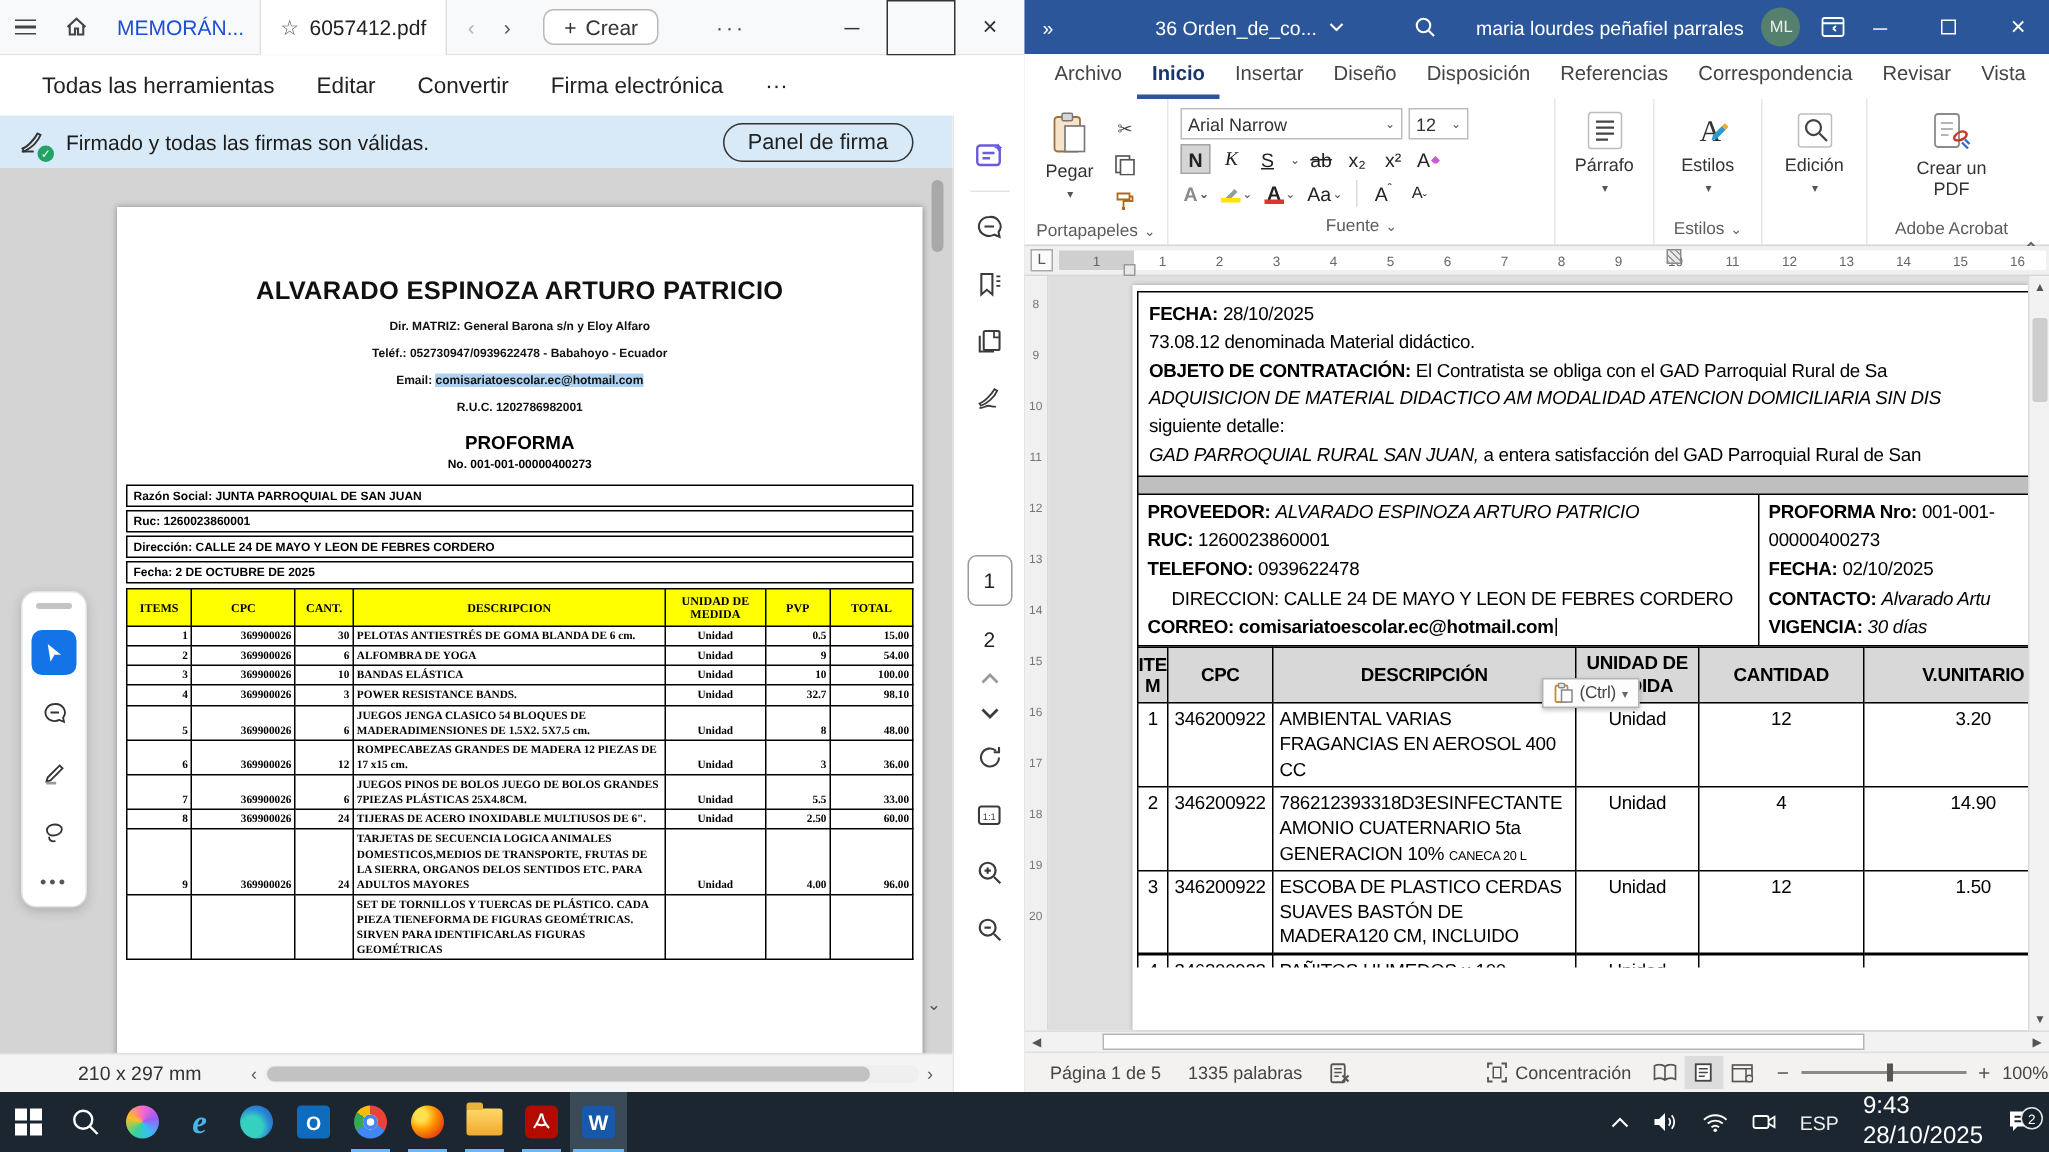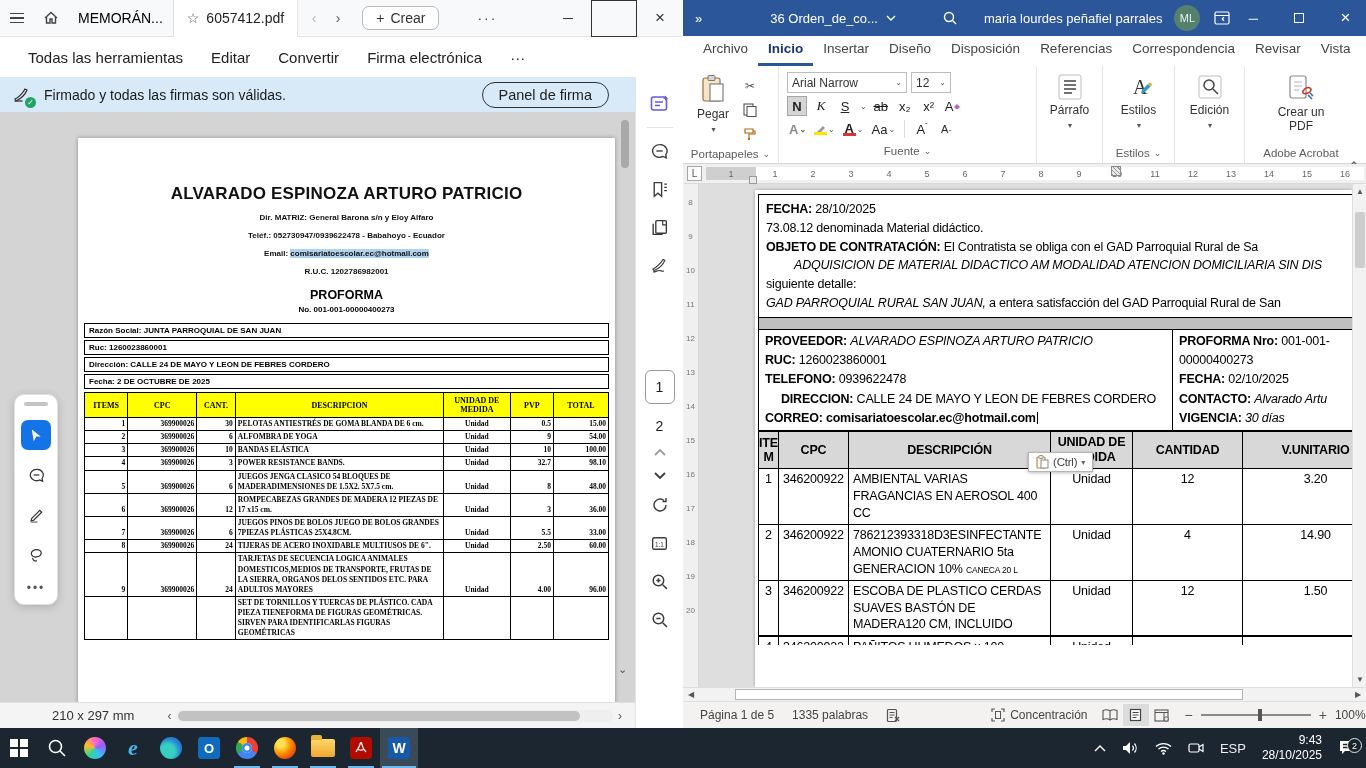--- a/index.html
+++ b/index.html
@@ -6,21 +6,21 @@
   html,body{width:1366px;height:768px;overflow:hidden}
   body{font-family:"Liberation Sans",sans-serif;background:#000;-webkit-font-smoothing:antialiased}
   #root{position:relative;width:1366px;height:768px;overflow:hidden;background:#1b2631}
 
   
   .acr{position:absolute;left:0;top:0;width:683px;height:728px;background:#fff;display:flex;flex-direction:column}
   .acr-tb{height:37px;background:#f8f9fa;border-bottom:1px solid #e4e4e4;display:flex;align-items:center;flex:none;font-size:14px;color:#333}
   .tb-btn{width:34px;height:37px;display:flex;align-items:center;justify-content:center;color:#444;cursor:pointer}
   .hamb{display:flex;flex-direction:column;gap:3px}
   .hamb i{display:block;width:14px;height:1.6px;background:#444}
-  .tab-ina{padding:0 10px;color:#000000;white-space:nowrap;max-width:110px;overflow:hidden}
+  .tab-ina{padding:0 10px;color:#1d4ed8;white-space:nowrap;max-width:110px;overflow:hidden}
   .tab-act{height:37px;display:flex;align-items:center;gap:7px;background:#fff;border-left:1px solid #e0e0e0;border-right:1px solid #e0e0e0;padding:0 13px;font-size:14px;color:#222;white-space:nowrap}
   .navs{display:flex;align-items:center;margin-left:4px}
   .navs span{width:24px;text-align:center;font-size:14px}
   .crear{display:flex;align-items:center;gap:6px;border:1px solid #b9b9b9;border-radius:7px;padding:3px 13px;margin-left:12px;font-size:14px;color:#333;background:#fff}
   .dots3{letter-spacing:2px;color:#444;margin-left:38px;font-size:14px}
   .winc{margin-left:auto;display:flex}
   .winc span{width:46px;height:37px;display:flex;align-items:center;justify-content:center;color:#333;font-size:14px}
   .sqr{width:11px;height:11px;border:1.2px solid #333;display:inline-block}
   .acr-menu{height:40px;display:flex;align-items:center;gap:0;padding-left:14px;flex:none;font-size:15px;color:#222;background:#fff}
   .acr-menu span{padding:0 14px;cursor:pointer}
@@ -85,21 +85,21 @@
   .rgrp{display:flex;flex-direction:column;border-right:1px solid #e6e6e6;padding:4px 4px 0}
   .rgrp-body{flex:1;display:flex;align-items:flex-start}
   .rgrp-lbl{height:20px;display:flex;align-items:center;justify-content:center;gap:4px;color:#5c5c5c;font-size:11.5px}
   .bigbtn{display:flex;flex-direction:column;align-items:center;width:52px;padding-top:4px;cursor:pointer;color:#333}
   .bigbtn .cap{margin-top:3px;text-align:center;line-height:1.2}
   .minicol{display:flex;flex-direction:column;gap:4px;padding-top:6px}
   .minibtn{width:22px;height:20px;display:flex;align-items:center;justify-content:center;color:#444;cursor:pointer}
   .f-rows{display:flex;flex-direction:column;gap:3px;padding:2px 4px}
   .f-row{display:flex;align-items:center;gap:4px}
   .combo{display:flex;align-items:center;justify-content:space-between;border:1px solid #bdbdbd;background:#fff;height:21px;padding:0 4px;font-size:12px}
-  .fname{width:120px}
+  .fname{width:148px}
   .fsize{width:40px}
   .fbtn{min-width:20px;height:20px;display:flex;align-items:center;justify-content:center;font-size:13px;color:#222;cursor:pointer;padding:0 2px}
   .fbtn.on{background:#d5d5d5;border:1px solid #a6a6a6}
   .caret-d{font-size:8px;color:#555;margin-left:1px}
   .ubar{display:inline-block;width:13px;height:3px;margin-top:-2px}
   .vdiv{width:1px;height:18px;background:#dcdcdc;margin:0 3px}
   .rib-collapse{position:absolute;right:6px;top:160px;color:#666;font-size:11px}
   .w-ruler{height:20px;flex:none;background:#f0f0f0;display:flex;align-items:stretch;position:relative;border-bottom:1px solid #d9d9d9}
   .tabsel{width:15px;height:15px;margin:2px 2px 0 4px;border:1px solid #a8a8a8;background:#fbfbfb;font-size:10px;color:#555;display:flex;align-items:center;justify-content:center}
   .ruler-bar{flex:1;display:flex;margin:3px 2px 3px 2px;font-size:9px;color:#666}
@@ -140,21 +140,21 @@
   .zknob{position:absolute;left:52%;top:-5px;width:4px;height:12px;background:#555}
 
   
   .taskbar{position:absolute;left:0;top:728px;width:1366px;height:40px;background:#1b2631;display:flex;align-items:center;color:#fff}
   .tk{width:38px;height:40px;display:flex;align-items:center;justify-content:center;position:relative;flex:none;cursor:pointer}
   .tk.open::after{content:"";position:absolute;left:6px;right:6px;bottom:0;height:2px;background:#6cb8f0}
   .tk.active{background:#3a4a57}
   .tk.active::after{left:2px;right:2px}
   .tray{margin-left:auto;display:flex;align-items:center;height:40px}
   .tray .ti{padding:0 8px;font-size:13px;color:#eee;display:flex;align-items:center;justify-content:center}
-  .clock{font-size:12px;text-align:right;line-height:1.25;padding:0 8px}
+  .clock{font-size:16px;text-align:left;line-height:1.25;padding:0 8px}
   .notif{position:relative;padding:0 14px 0 6px}
   .nbadge{position:absolute;right:4px;bottom:4px;width:15px;height:15px;border-radius:50%;background:#18222b;border:1px solid #dfe6ec;color:#fff;font-size:9px;display:flex;align-items:center;justify-content:center}
   
   .win-logo{display:grid;grid-template-columns:8px 8px;grid-template-rows:8px 8px;gap:1.5px}
   .win-logo i{background:#fff}
   .ie-ic{font-family:"Liberation Serif",serif;font-style:italic;font-size:22px;color:#49b4e8;font-weight:700}
   .edge-ic{width:22px;height:22px;border-radius:50%;background:radial-gradient(circle at 35% 65%,#35d0c0 0 35%,#2a87d8 60%,#1b5fb8 100%)}
   .out-ic{width:22px;height:22px;background:#0f6cbd;border-radius:3px;color:#fff;font-size:13px;font-weight:700;display:flex;align-items:center;justify-content:center}
   .chr-ic{width:22px;height:22px;border-radius:50%;background:conic-gradient(#ea4335 0 33%,#4285f4 33% 66%,#34a853 66% 85%,#fbbc05 85% 100%);position:relative}
   .chr-ic::after{content:"";position:absolute;left:6px;top:6px;width:10px;height:10px;border-radius:50%;background:#fff;box-shadow:inset 0 0 0 2.5px #4285f4}
@@ -750,32 +750,32 @@
           <span>19</span>
           <span>20</span>
         </div>
 
       <div class="w-page">
         <div class="doc-frame">
 
         <div class="p"><span style="font-weight: 700;">FECHA: </span><span>28/10/2025</span></div>
             <div class="p"><span>73.08.12 denominada Material didáctico.</span></div>
             <div class="p"><span style="font-weight: 700;">OBJETO DE CONTRATACIÓN: </span><span>El Contratista se obliga con el GAD Parroquial Rural de Sa</span></div>
-            <div class="p"><span style="font-style: italic; margin-left: 28px;">ADQUISICION DE MATERIAL DIDACTICO AM MODALIDAD ATENCION DOMICILIARIA SIN DIS</span></div>
+            <div class="p"><span style="font-style: italic;">ADQUISICION DE MATERIAL DIDACTICO AM MODALIDAD ATENCION DOMICILIARIA SIN DIS</span></div>
             <div class="p"><span>siguiente detalle:</span></div>
             <div class="p"><span style="font-style: italic;">GAD PARROQUIAL RURAL SAN JUAN,</span><span> a entera satisfacción del GAD Parroquial Rural de San</span></div>
           </div>
         <div class="band"></div>
         <div class="prov">
           <div class="prov-l">
 
           <div class="p"><span style="font-weight: 700;">PROVEEDOR: </span><span style="font-style: italic;">ALVARADO ESPINOZA ARTURO PATRICIO</span></div>
               <div class="p"><span style="font-weight: 700;">RUC: </span><span>1260023860001</span></div>
               <div class="p"><span style="font-weight: 700;">TELEFONO: </span><span>0939622478</span></div>
-              <div class="p"><span style="font-weight: 700; padding-left: 16px;">DIRECCION: </span><span>CALLE 24 DE MAYO Y LEON DE FEBRES CORDERO</span></div>
+              <div class="p"><span style="font-weight: 400; padding-left: 16px;">DIRECCION: </span><span>CALLE 24 DE MAYO Y LEON DE FEBRES CORDERO</span></div>
               <div class="p"><span style="font-weight: 700;">CORREO: </span><span style="font-weight: 700;">comisariatoescolar.ec@hotmail.com</span></div>
             </div>
           <div class="prov-r">
 
           <div class="p"><span style="font-weight: 700;">PROFORMA Nro: </span><span>001-001-</span></div>
               <div class="p"><span>00000400273</span></div>
               <div class="p"><span style="font-weight: 700;">FECHA: </span><span>02/10/2025</span></div>
               <div class="p"><span style="font-weight: 700;">CONTACTO: </span><span style="font-style: italic;">Alvarado Artu</span></div>
               <div class="p"><span style="font-weight: 700;">VIGENCIA: </span><span style="font-style: italic;">30 días</span></div>
             </div>

